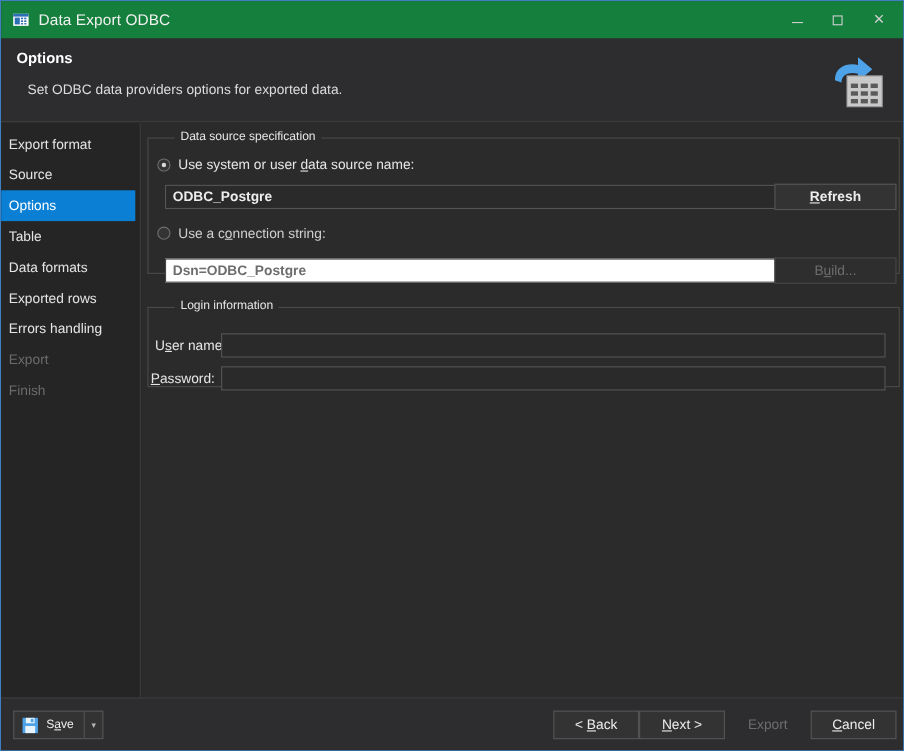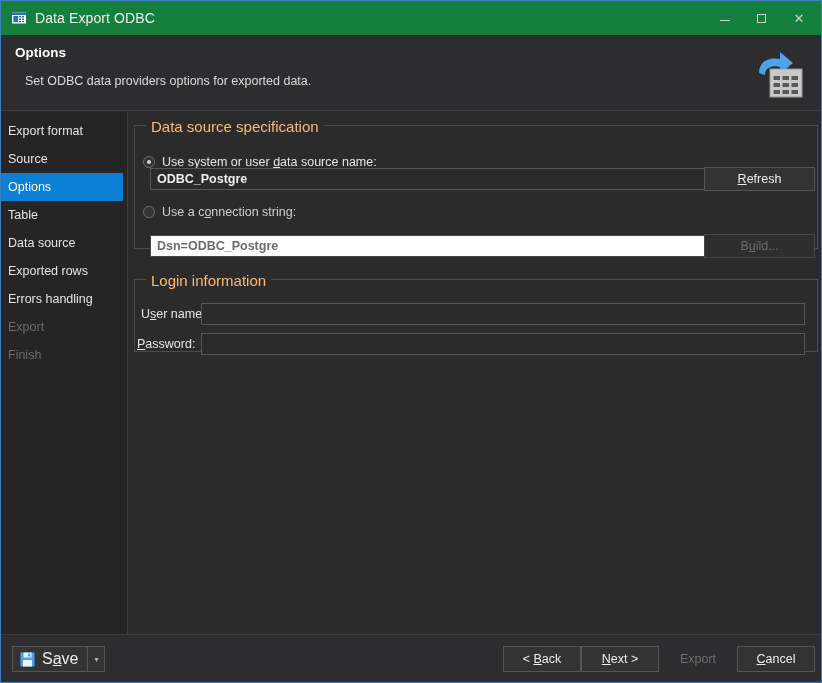--- a/index.html
+++ b/index.html
@@ -154,25 +154,25 @@
 
   
   .group {
     position: absolute;
     border: 1px solid #4a4a4a;
     box-sizing: border-box;
   }
   .group-title {
     position: absolute;
     top: -8px;
-    left: 11px;
+    left: 24px;
     background: #2b2b2b;
     padding: 0 5px;
-    font-size: 15px;
-    color: #fdba74;
+    font-size: 11px;
+    color: #e5e5e5;
   }
   .group-ds {
     left: 5px; top: 13px;
     width: 684px; height: 124px;
   }
   .group-login {
     left: 5px; top: 167px;
     width: 684px; height: 73px;
   }
 
@@ -283,21 +283,21 @@
     height: 26px;
   }
   .save-main {
     display: flex;
     align-items: center;
     padding: 0 9px 0 7px;
     background: #333333;
     border: 1px solid #555555;
     border-right: none;
     box-sizing: border-box;
-    font-size: 16px;
+    font-size: 11px;
     color: #ededed;
   }
   .save-arrow {
     width: 18px;
     background: #333333;
     border: 1px solid #555555;
     box-sizing: border-box;
     display: flex;
     align-items: center;
     justify-content: center;
@@ -376,21 +376,21 @@
       <div class="side-item">
         <span>Source</span>
       </div>
       <div class="side-item selected">
         <span>Options</span>
       </div>
       <div class="side-item">
         <span>Table</span>
       </div>
       <div class="side-item">
-        <span>Data source</span>
+        <span>Data formats</span>
       </div>
       <div class="side-item">
         <span>Exported rows</span>
       </div>
       <div class="side-item">
         <span>Errors handling</span>
       </div>
       <div class="side-item disabled">
         <span>Export</span>
       </div>
@@ -398,31 +398,31 @@
         <span>Finish</span>
       </div>
     </div>
 
     <div class="content">
 
       <div class="group group-ds">
         <span class="group-title">Data source specification</span>
       </div>
 
-      <div class="radio-row" style="left:14px; top:43px;">
+      <div class="radio-row" style="left:14px; top:31px;">
         <span class="radio checked"></span>
         <span><span>Use system or user </span><span class="ul">d</span><span>ata source name:</span></span>
       </div>
 
       <div class="field combo" style="left:21px; top:56px; width:570px;">
         <span>ODBC_Postgre</span>
         <span class="arrow">▾</span>
       </div>
 
-      <div class="btn" style="left:575px; top:55px; width:111px;">
+      <div class="btn" style="left:575px; top:55px; width:111px;font-weight:bold;">
         <span><span></span><span class="ul">R</span><span>efresh</span></span>
       </div>
 
       <div class="radio-row off" style="left:14px; top:93px;">
         <span class="radio"></span>
         <span><span>Use a c</span><span class="ul">o</span><span>nnection string:</span></span>
       </div>
 
       <div class="field disabled" style="left:21px; top:123px; width:570px;">
         <span>Dsn=ODBC_Postgre</span>

